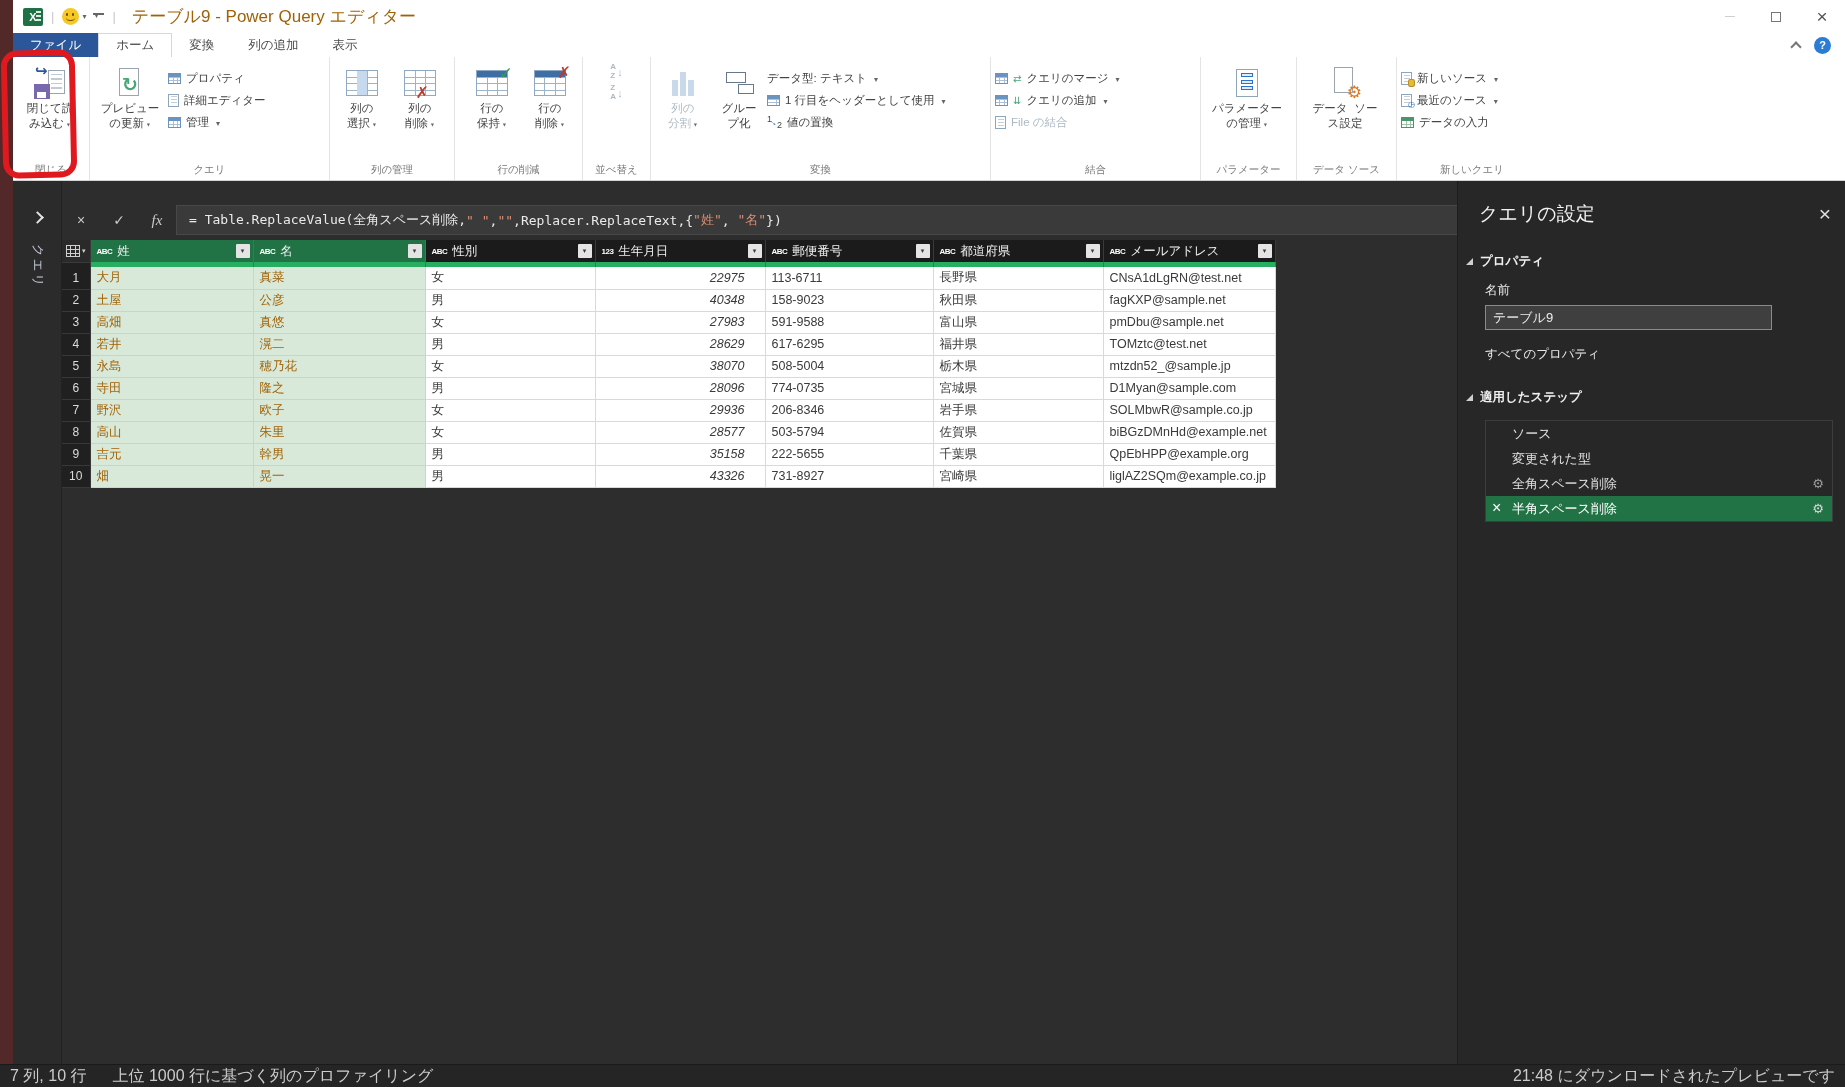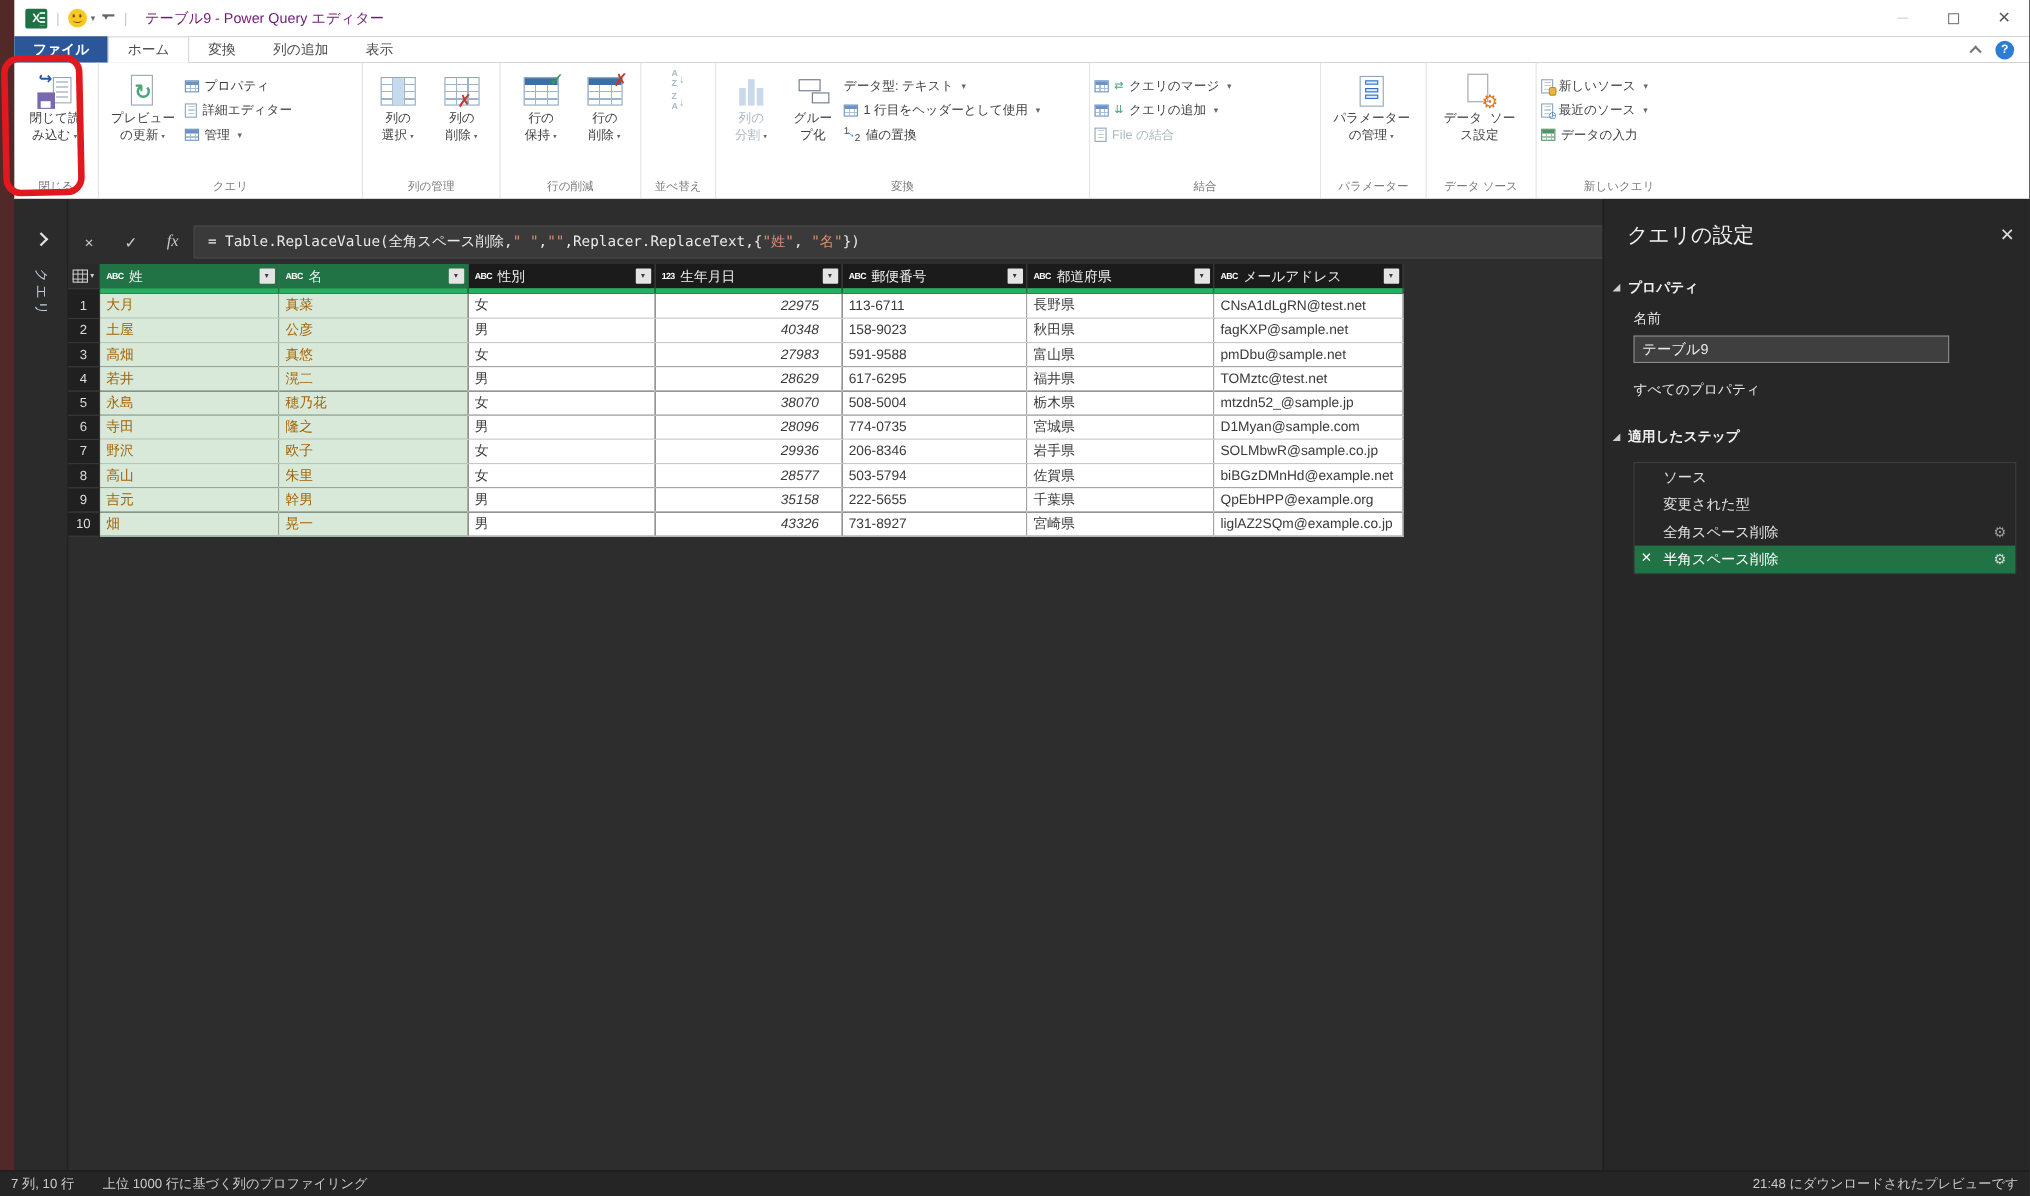--- a/index.html
+++ b/index.html
@@ -14,31 +14,31 @@
   .xl-icon { width:20px; height:18px; background:#1e7145; border-radius:2px; color:#fff; font-weight:bold; font-size:11px; display:flex; align-items:center; justify-content:center; position:relative; }
   .xl-icon::after { content:""; position:absolute; right:2px; top:3px; width:5px; height:12px; background:repeating-linear-gradient(#fff 0 2px, #1e7145 2px 4px); opacity:.85; }
   .tb-sep { color:#c9c9c9; margin:0 8px; font-size:13px; }
   .smiley { width:17px; height:17px; border-radius:50%; background:#f7c823; position:relative; }
   .smiley::before { content:""; position:absolute; left:4px; top:5px; width:2px; height:2.5px; background:#6b4e00; border-radius:50%; box-shadow:6px 0 0 #6b4e00; }
   .smiley::after { content:""; position:absolute; left:4px; top:6px; width:9px; height:6px; border-bottom:1.6px solid #6b4e00; border-radius:50%; }
   .tb-caret { font-size:8px; color:#666; margin-left:3px; }
   .tb-caret::after { content:"▾"; }
   .qat { width:11px; margin-left:7px; border-top:2px solid #666; position:relative; height:8px; }
   .qat::after { content:"▾"; position:absolute; left:1px; top:-4px; font-size:8px; color:#666; }
-  .tb-title { color:#701a75; font-size:13px; margin-left:8px; }
+  .tb-title { color:#a16207; font-size:17px; margin-left:8px; }
   .win-controls { margin-left:auto; display:flex; height:33px; }
   .wbtn { width:46px; display:flex; align-items:center; justify-content:center; }
   .w-min { width:10px; height:1px; background:#cfcfcf; }
   .w-max { width:10px; height:10px; border:1px solid #767676; }
   .w-close { font-size:15px; color:#555; line-height:1; }
   .w-close::after { content:"×"; font-size:19px; }
 
   
   .tabrow { position:absolute; left:13px; top:33px; right:0; height:24px; background:#fff; display:flex; align-items:stretch; font-size:12.5px; }
-  .tab-file { background:#2b579a; color:#fff; padding:0 17px; display:flex; align-items:center;font-weight:bold; }
+  .tab-file { background:#2b579a; color:#fff; padding:0 17px; display:flex; align-items:center; }
   .tab { padding:0 17px; display:flex; align-items:center; color:#494949; }
   .tab.active { border:1px solid #d8d8d8; border-bottom:none; background:#fff; }
   .tabrow-right { margin-left:auto; display:flex; align-items:center; gap:14px; padding-right:14px; }
   .chev-up { width:8px; height:8px; border-top:2px solid #777; border-right:2px solid #777; transform:rotate(-45deg); margin-top:4px; }
   .help-circle { width:17px; height:17px; border-radius:50%; background:#2b7cd3; color:#fff; font-size:11px; font-weight:bold; display:flex; align-items:center; justify-content:center; }
   .help-circle::after { content:"?"; }
 
   
   .ribbon { position:absolute; left:13px; top:57px; right:0; height:124px; background:#fff; border-bottom:1px solid #d4d4d4; display:flex; }
   .rgroup { position:relative; border-right:1px solid #e4e4e4; display:flex; align-items:flex-start; padding:5px 4px 20px 4px; gap:2px; }
@@ -168,21 +168,21 @@
   .steps-box { margin:14px 12px 0 27px; border:1px solid #3d3d3d; }
   .step { display:flex; align-items:center; height:25px; padding:0 8px 0 26px; color:#e2e2e2; font-size:13px; position:relative; }
   .step .gear { margin-left:auto; color:#9c9c9c; font-size:13px; }
   .step .gear::after { content:"⚙"; }
   .step.selected { background:#217346; color:#fff; }
   .step.selected .gear { color:#d8d8d8; }
   .step-x { position:absolute; left:6px; top:3px; color:#fff; font-size:14px; }
   .step-x::after { content:"×"; font-size:16px; }
 
   
-  .statusbar { position:absolute; left:0; right:0; bottom:0; height:23px; background:#252525; border-top:1px solid #1a1a1a; display:flex; align-items:center; padding:0 10px; color:#cbcbcb; font-size:12px; }
+  .statusbar { position:absolute; left:0; right:0; bottom:0; height:23px; background:#252525; border-top:1px solid #1a1a1a; display:flex; align-items:center; padding:0 10px; color:#cbcbcb; font-size:16px; }
   .sb-dims { margin-right:26px; }
   .sb-right { margin-left:auto; }
 </style>
 </head>
 <body>
 
 <div class="left-strip"></div>
 
 <div class="titlebar">
   <div class="xl-icon">X</div>

